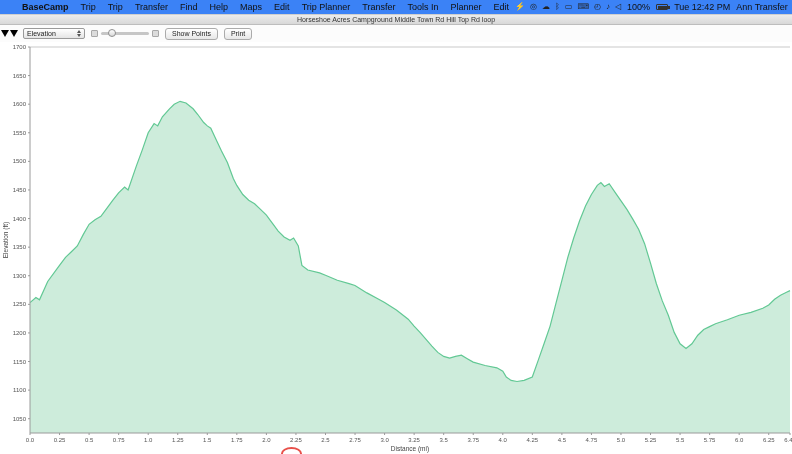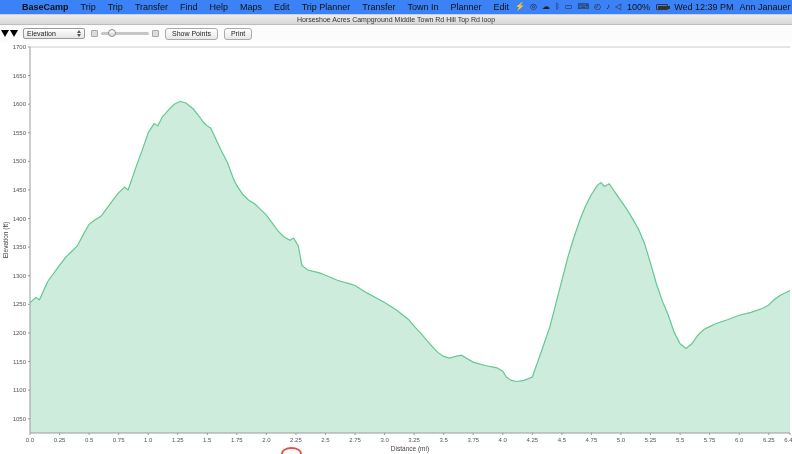--- a/index.html
+++ b/index.html
@@ -76,43 +76,43 @@
     <div class="menu-items" id="menu-items">
         <span class="menu-item">Trip</span>
         <span class="menu-item">Trip</span>
         <span class="menu-item">Transfer</span>
         <span class="menu-item">Find</span>
         <span class="menu-item">Help</span>
         <span class="menu-item">Maps</span>
         <span class="menu-item">Edit</span>
         <span class="menu-item">Trip Planner</span>
         <span class="menu-item">Transfer</span>
-        <span class="menu-item">Town In</span>
+        <span class="menu-item">Tools In</span>
         <span class="menu-item">Planner</span>
         <span class="menu-item">Edit</span>
       </div>
     <div class="menu-status">
       <span id="status-icons" style="display:flex;align-items:center;gap:5px;">
           <span class="st-icon">⚡</span>
           <span class="st-icon">◎</span>
           <span class="st-icon">☁</span>
           <span class="st-icon">ᛒ</span>
           <span class="st-icon">▭</span>
           <span class="st-icon">⌨</span>
           <span class="st-icon">◴</span>
           <span class="st-icon">♪</span>
           <span class="st-icon">◁</span>
         </span>
       <span>100%</span>
       <span class="battery">
           <span class="fill"></span>
           <span class="nub"></span>
         </span>
-      <span>Wed 12:39 PM</span>
-      <span>Ann Janauer</span>
+      <span>Tue 12:42 PM</span>
+      <span>Ann Transfer</span>
 
     </div>
   </div>
 
   <div class="titlebar">
     <span>Horseshoe Acres Campground Middle Town Rd Hill Top Rd loop</span>
   </div>
 
   <div class="toolbar">
     <div class="flags">

